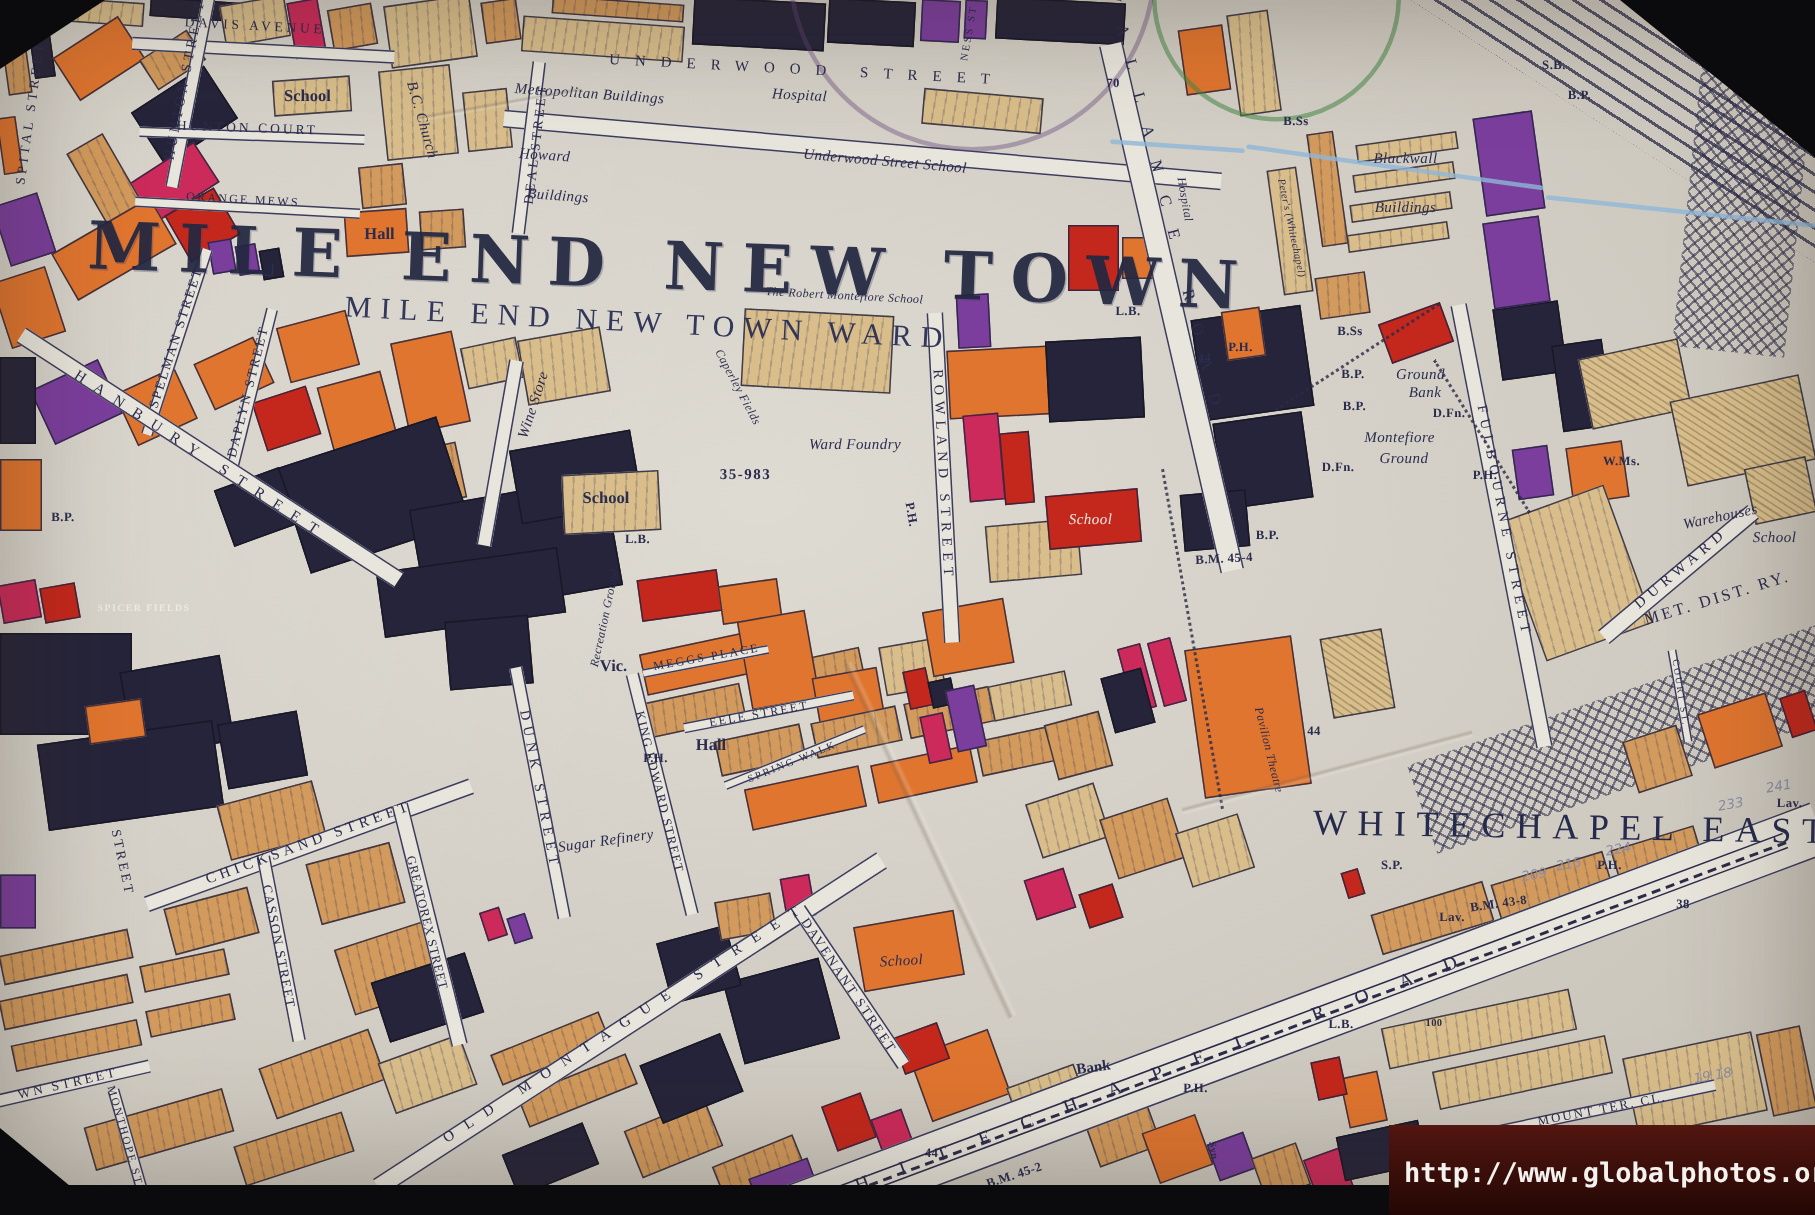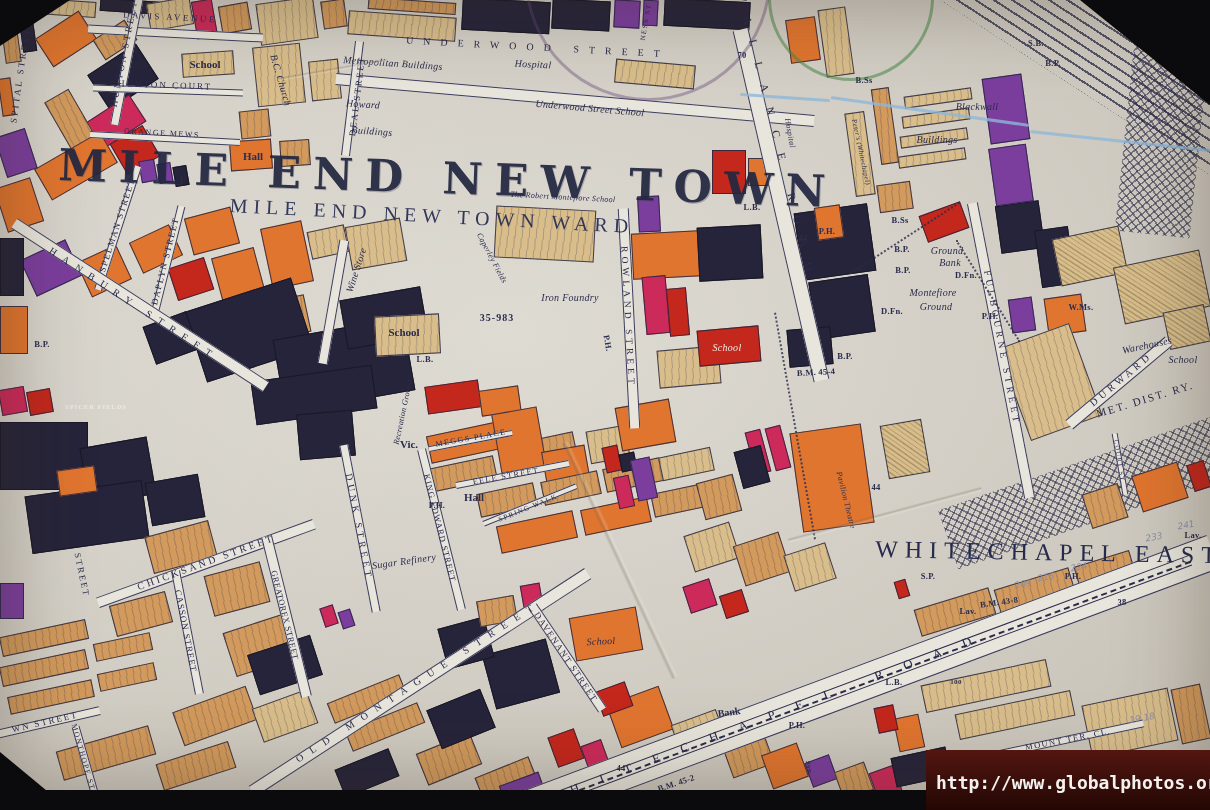--- a/index.html
+++ b/index.html
@@ -317,21 +317,21 @@
         <div class="map-label stw" style="left: 538px; top: 47px; transform: translate(-50%, -50%) rotate(3deg); font-size: 10px; letter-spacing: 10px;">UNDERWOOD STREET</div>
         <div class="map-label sttiny" style="left: 646px; top: 22px; transform: translate(-50%, -50%) rotate(-80deg); font-size: 7px;">NESS ST</div>
         <div class="map-label feat" style="left: 393px; top: 63px; transform: translate(-50%, -50%) rotate(4deg);">Metropolitan Buildings</div>
         <div class="map-label feat" style="left: 533px; top: 64px; transform: translate(-50%, -50%) rotate(3deg);">Hospital</div>
         <div class="map-label feat" style="left: 363px; top: 104px; transform: translate(-50%, -50%) rotate(4deg);">Howard</div>
         <div class="map-label feat" style="left: 372px; top: 131px; transform: translate(-50%, -50%) rotate(4deg);">Buildings</div>
         <div class="map-label feat" style="left: 590px; top: 108px; transform: translate(-50%, -50%) rotate(5deg);">Underwood Street School</div>
         <div class="map-label big" style="left: 448px; top: 178px; transform: translate(-50%, -50%) rotate(2deg);">MILE END NEW TOWN</div>
         <div class="map-label ward" style="left: 432px; top: 216px; transform: translate(-50%, -50%) rotate(3deg);">MILE END NEW TOWN WARD</div>
         <div class="map-label feat" style="left: 563px; top: 197px; transform: translate(-50%, -50%) rotate(3deg); font-size: 8px;">The Robert Montefiore School</div>
-        <div class="map-label feat" style="left: 977px; top: 106px; transform: translate(-50%, -50%) rotate(0deg);">Blackwall</div>
+        <div class="map-label feat" style="left: 937px; top: 106px; transform: translate(-50%, -50%) rotate(0deg);">Blackwall</div>
         <div class="map-label feat" style="left: 937px; top: 139px; transform: translate(-50%, -50%) rotate(0deg);">Buildings</div>
         <div class="map-label feat" style="left: 861px; top: 152px; transform: translate(-50%, -50%) rotate(78deg); font-size: 7px;">Peter's (Whitechapel)</div>
         <div class="map-label tiny" style="left: 864px; top: 80px; transform: translate(-50%, -50%) rotate(0deg);">B.Ss</div>
         <div class="map-label tiny" style="left: 1036px; top: 43px; transform: translate(-50%, -50%) rotate(0deg);">S.B.</div>
         <div class="map-label tiny" style="left: 1053px; top: 63px; transform: translate(-50%, -50%) rotate(0deg);">B.P.</div>
         <div class="map-label tiny" style="left: 1173px; top: 35px; transform: translate(-50%, -50%) rotate(0deg);">B.P.</div>
         <div class="map-label stw" style="left: 778px; top: 140px; transform: translate(-50%, -50%) rotate(76deg); font-size: 11px; letter-spacing: 16px;">VALLANCE ROAD</div>
         <div class="map-label feat" style="left: 790px; top: 133px; transform: translate(-50%, -50%) rotate(80deg); font-size: 8px;">Hospital</div>
         <div class="map-label tiny" style="left: 742px; top: 55px; transform: translate(-50%, -50%) rotate(0deg);">70</div>
         <div class="map-label tiny" style="left: 803px; top: 238px; transform: translate(-50%, -50%) rotate(0deg);">44</div>
@@ -353,21 +353,21 @@
         <div class="map-label tiny" style="left: 1081px; top: 307px; transform: translate(-50%, -50%) rotate(0deg);">W.Ms.</div>
         <div class="map-label feat" style="left: 1147px; top: 345px; transform: translate(-50%, -50%) rotate(-12deg);">Warehouses</div>
         <div class="map-label feat" style="left: 1183px; top: 359px; transform: translate(-50%, -50%) rotate(0deg);">School</div>
         <div class="map-label st" style="left: 1121px; top: 379px; transform: translate(-50%, -50%) rotate(-40deg); font-size: 10px; letter-spacing: 4px;">DURWARD</div>
         <div class="map-label st" style="left: 1145px; top: 399px; transform: translate(-50%, -50%) rotate(-17deg); font-size: 11px; letter-spacing: 2px;">MET. DIST. RY.</div>
         <div class="map-label sttiny" style="left: 1120px; top: 462px; transform: translate(-50%, -50%) rotate(81deg); font-size: 6.5px;">COURT ST.</div>
         <div class="map-label feat" style="left: 356px; top: 270px; transform: translate(-50%, -50%) rotate(-72deg);">Wine Store</div>
         <div class="map-label feat" style="left: 492px; top: 258px; transform: translate(-50%, -50%) rotate(62deg); font-size: 8px;">Caperley Fields</div>
         <div class="map-label featb" style="left: 404px; top: 332px; transform: translate(-50%, -50%) rotate(0deg);">School</div>
         <div class="map-label num" style="left: 497px; top: 317px; transform: translate(-50%, -50%) rotate(0deg);">35-983</div>
-        <div class="map-label feat" style="left: 570px; top: 297px; transform: translate(-50%, -50%) rotate(0deg);">Iron Foundry</div>
+        <div class="map-label feat" style="left: 570px; top: 297px; transform: translate(-50%, -50%) rotate(0deg);">Ward Foundry</div>
         <div class="map-label st" style="left: 628px; top: 317px; transform: translate(-50%, -50%) rotate(87deg); font-size: 9.5px; letter-spacing: 4px;">ROWLAND STREET</div>
         <div class="map-label tiny" style="left: 608px; top: 343px; transform: translate(-50%, -50%) rotate(80deg);">P.H.</div>
         <div class="map-label feat" style="left: 727px; top: 347px; transform: translate(-50%, -50%) rotate(0deg); color: rgb(236, 234, 226);">School</div>
         <div class="map-label tiny" style="left: 425px; top: 359px; transform: translate(-50%, -50%) rotate(0deg);">L.B.</div>
         <div class="map-label tiny" style="left: 42px; top: 344px; transform: translate(-50%, -50%) rotate(0deg);">B.P.</div>
         <div class="map-label whitetiny" style="left: 96px; top: 406px; transform: translate(-50%, -50%) rotate(0deg);">SPICER FIELDS</div>
         <div class="map-label st" style="left: 134px; top: 304px; transform: translate(-50%, -50%) rotate(33deg); font-size: 10px; letter-spacing: 8px;">HANBURY STREET</div>
         <div class="map-label st" style="left: 117px; top: 225px; transform: translate(-50%, -50%) rotate(-72deg); font-size: 9px; letter-spacing: 1.5px;">SPELMAN STREET</div>
         <div class="map-label st" style="left: 165px; top: 261px; transform: translate(-50%, -50%) rotate(-76deg); font-size: 9px; letter-spacing: 1.5px;">DAPLYN STREET</div>
         <div class="map-label feat" style="left: 403px; top: 412px; transform: translate(-50%, -50%) rotate(-78deg); font-size: 8px;">Recreation Ground</div>

